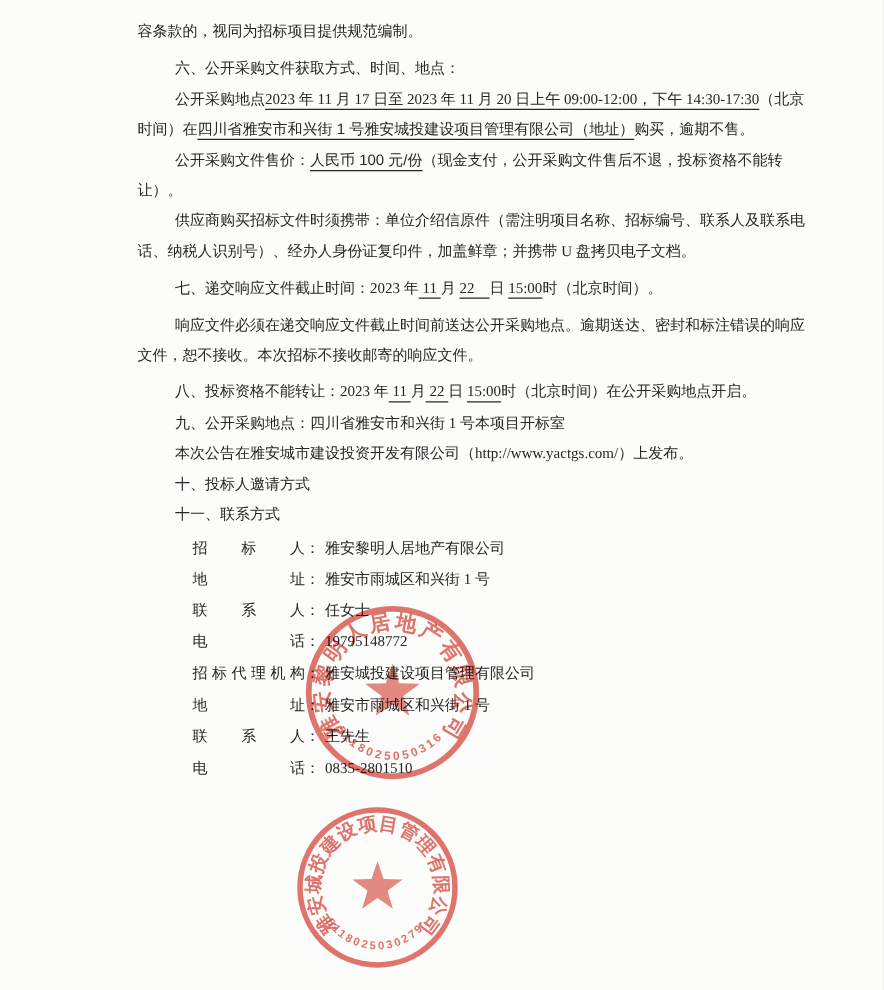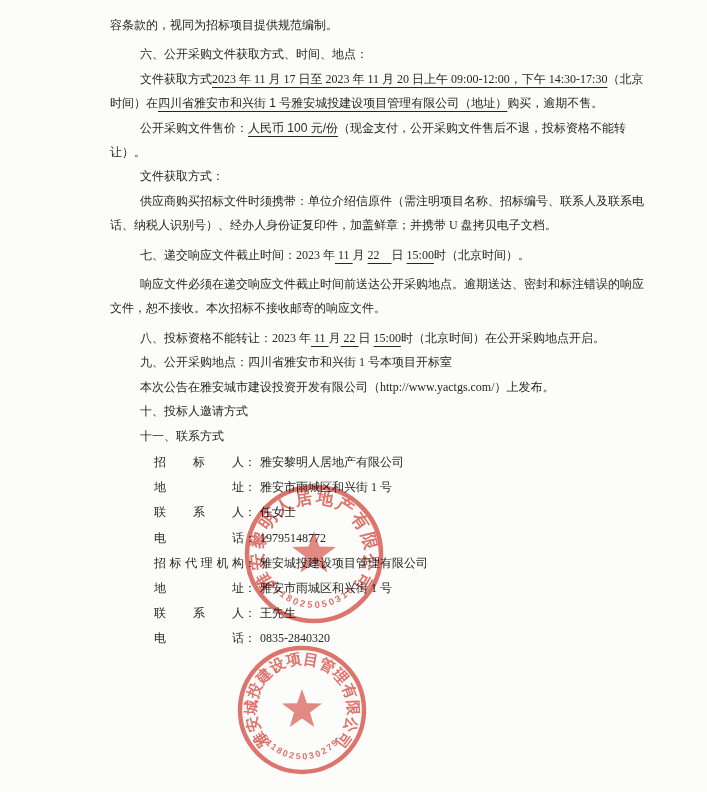--- a/index.html
+++ b/index.html
@@ -40,40 +40,39 @@
   }
 </style>
 </head>
 <body>
 
 <div class="page">
   <div class="doc">
 
     <p class="plain"><span class="">容条款的，视同为招标项目提供规范编制。</span></p>
       <p class="indent gap-top"><span class="b ">六、公开采购文件获取方式、时间、地点：</span></p>
-      <p class="indent"><span class="">文件获取方式</span><span class="u">2023 年 11 月 17 日至 2023 年 11 月 20 日上午 09:00-12:00，下午 14:30-17:30</span><span class="">（北京时间）在</span><span class="b u">四川省雅安市和兴街 1 号雅安城投建设项目管理有限公司（地址）</span><span class="">购买，逾期不售。</span></p>
+      <p class="indent"><span class="">公开采购地点</span><span class="u">2023 年 11 月 17 日至 2023 年 11 月 20 日上午 09:00-12:00，下午 14:30-17:30</span><span class="">（北京时间）在</span><span class="b u">四川省雅安市和兴街 1 号雅安城投建设项目管理有限公司（地址）</span><span class="">购买，逾期不售。</span></p>
       <p class="indent"><span class="b ">公开采购文件售价：</span><span class="b u">人民币 100 元/份</span><span class="">（现金支付，公开采购文件售后不退，投标资格不能转让）。</span></p>
-      <p class="indent"><span class="b ">文件获取方式：</span></p>
       <p class="indent"><span class="">供应商购买招标文件时须携带：单位介绍信原件（需注明项目名称、招标编号、联系人及联系电话、纳税人识别号）、经办人身份证复印件，加盖鲜章；并携带 U 盘拷贝电子文档。</span></p>
       <p class="indent gap-top"><span class="b ">七、递交响应文件截止时间：</span><span class="">2023 年</span><span class="u"> 11 </span><span class="">月 </span><span class="u">22　</span><span class="">日 </span><span class="u">15:00</span><span class="">时（北京时间）。</span></p>
       <p class="indent gap-top"><span class="">响应文件必须在递交响应文件截止时间前送达公开采购地点。逾期送达、密封和标注错误的响应文件，恕不接收。本次招标不接收邮寄的响应文件。</span></p>
       <p class="indent gap-top"><span class="b ">八、投标资格不能转让：</span><span class="">2023 年</span><span class="u"> 11 </span><span class="">月</span><span class="u"> 22 </span><span class="">日 </span><span class="u">15:00</span><span class="">时（北京时间）在公开采购地点开启。</span></p>
       <p class="indent"><span class="b ">九、公开采购地点：</span><span class="">四川省雅安市和兴街 1 号本项目开标室</span></p>
       <p class="indent"><span class="">本次公告在雅安城市建设投资开发有限公司（http://www.yactgs.com/）上发布。</span></p>
       <p class="indent"><span class="b ">十、投标人邀请方式</span></p>
       <p class="indent"><span class="b ">十一、联系方式</span></p>
       <div class="contacts">
         <div class="c-row"><span class="c-label b">招标人</span><span class="b">：</span><span class="c-val b">雅安黎明人居地产有限公司</span></div>
         <div class="c-row"><span class="c-label">地址</span><span class="">：</span><span class="c-val">雅安市雨城区和兴街 1 号</span></div>
         <div class="c-row"><span class="c-label">联系人</span><span class="">：</span><span class="c-val">任女士</span></div>
         <div class="c-row"><span class="c-label">电话</span><span class="">：</span><span class="c-val">19795148772</span></div>
         <div class="c-row"><span class="c-label b">招标代理机构</span><span class="b">：</span><span class="c-val b">雅安城投建设项目管理有限公司</span></div>
         <div class="c-row"><span class="c-label">地址</span><span class="">：</span><span class="c-val">雅安市雨城区和兴街 1 号</span></div>
         <div class="c-row"><span class="c-label">联系人</span><span class="">：</span><span class="c-val">王先生</span></div>
-        <div class="c-row"><span class="c-label">电话</span><span class="">：</span><span class="c-val">0835-2840320</span></div>
+        <div class="c-row"><span class="c-label">电话</span><span class="">：</span><span class="c-val">0835-2801510</span></div>
       </div>
   </div>
 
 <svg width="154" height="154" class="stamp" style="left: 237px; top: 477px;">
       <circle cx="77" cy="77" r="67" fill="none" stroke="#d5463d" stroke-width="4.6" stroke-opacity="0.85"></circle>
       <path d="M77.0,54.0L82.4,69.6L98.9,69.9L85.7,79.8L90.5,95.6L77.0,86.2L63.5,95.6L68.3,79.8L55.1,69.9L71.6,69.6Z" fill="#d5463d" fill-opacity="0.72"></path>
       <defs>
         <path id="seal-arc-0" d="M37.3655559656945,109.09533994354172 A51,51 0 1 1 116.63444403430555,109.09533994354169"></path>
         <path id="seal-digits-arc-0" d="M32.231971082027755,107.19641678742033 A54,54 0 0 0 121.76802891797225,107.19641678742033"></path>
       </defs>

